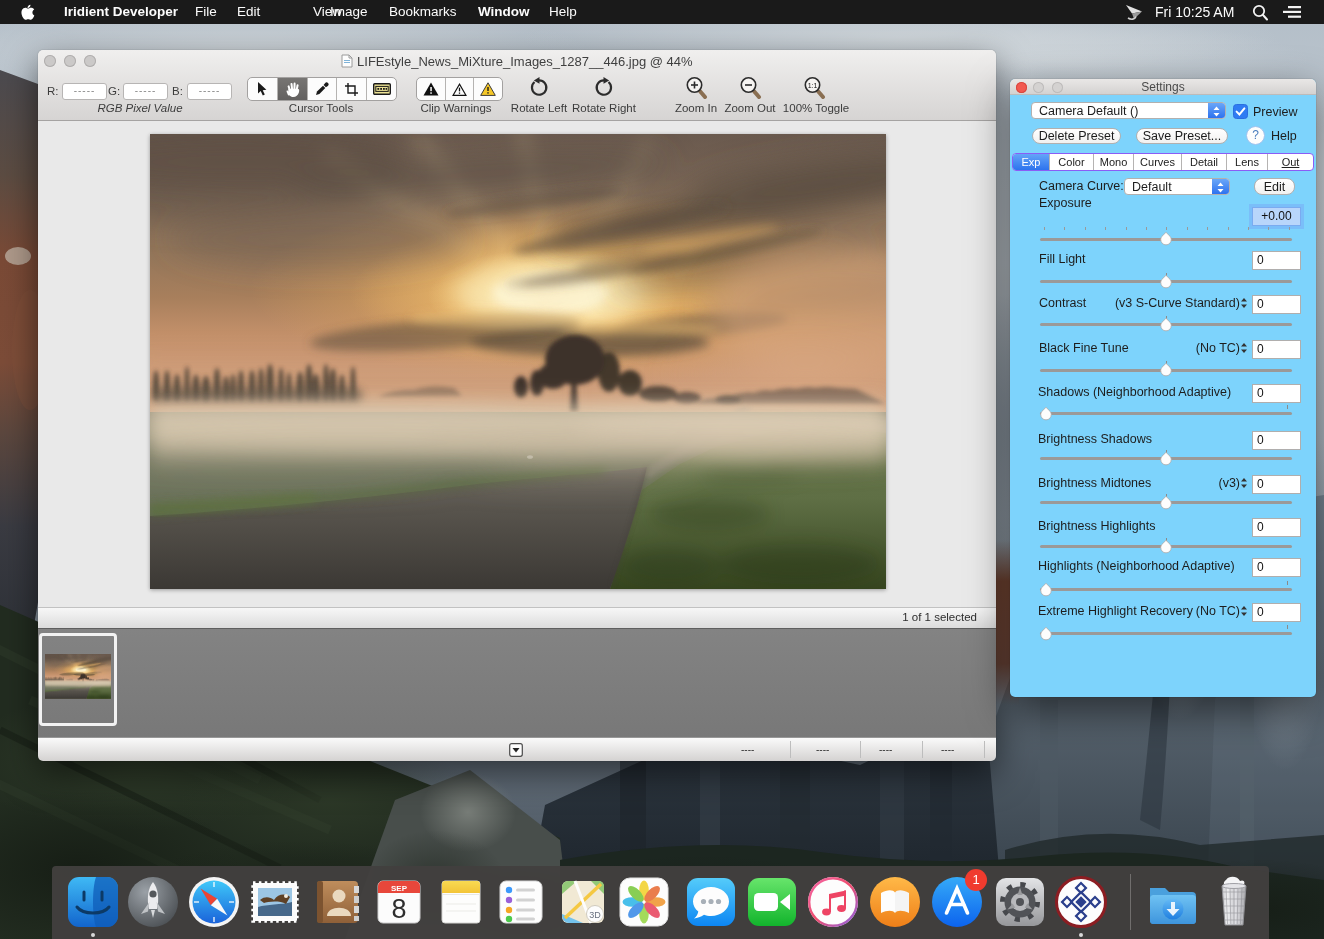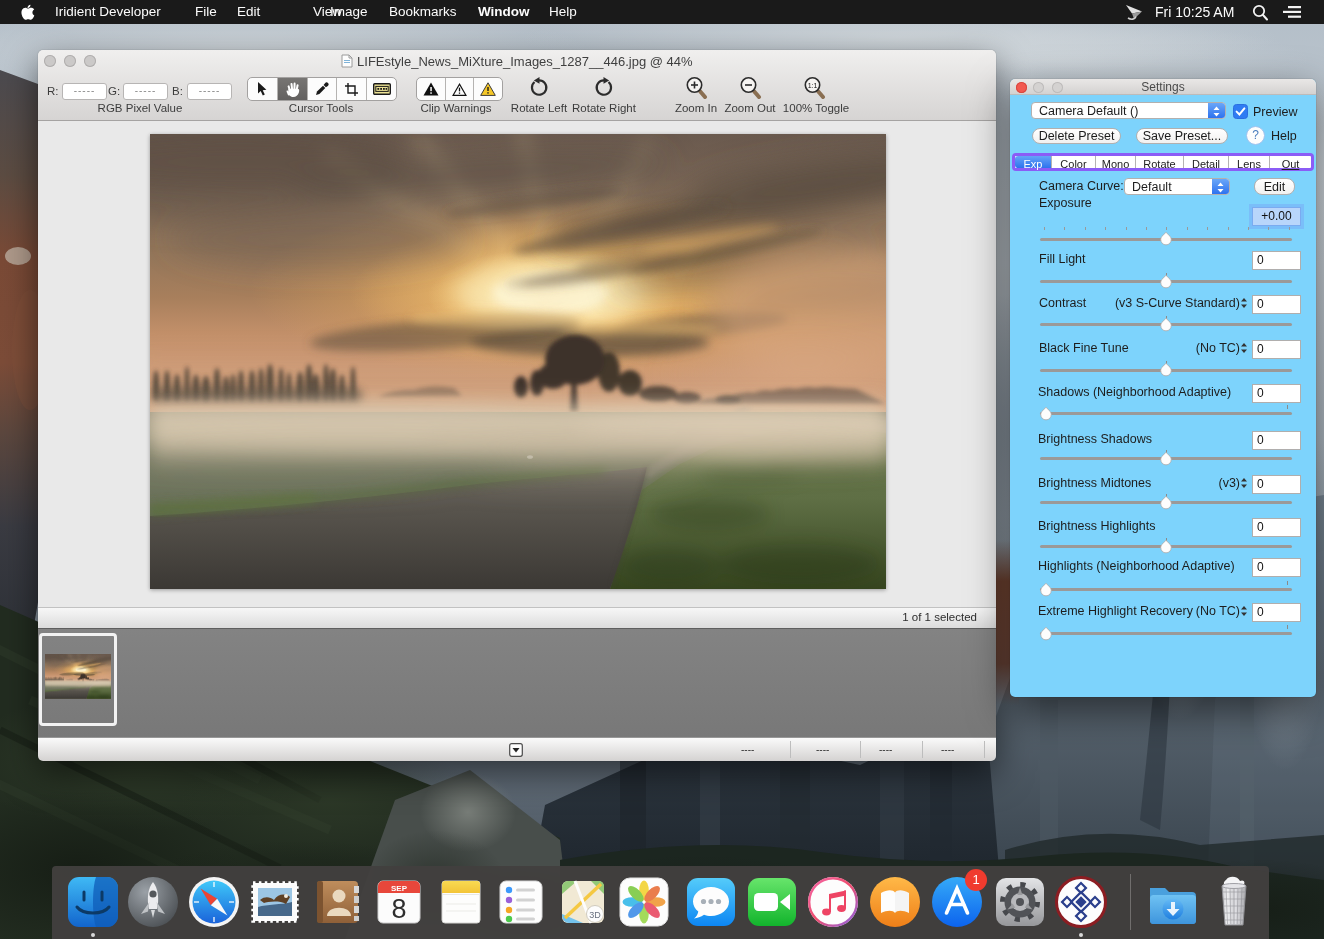--- a/index.html
+++ b/index.html
@@ -43,21 +43,21 @@
      background:linear-gradient(#e9e7e6,#d4d2d1);border-bottom:1px solid #bdbbba;box-sizing:border-box;}
   #phead .t{position:absolute;width:306px;text-align:center;font-size:12px;color:#4a4a4a;top:1px;}
   .ptl{position:absolute;top:3px;width:11px;height:11px;border-radius:50%;}
   .popup{position:absolute;background:#fff;border:1px solid #b2b0af;border-radius:4px;box-sizing:border-box;}
   .popup .cap{position:absolute;right:0;top:0;bottom:0;width:17px;border-radius:0 3px 3px 0;
       background:linear-gradient(#6aa7f8,#2e72ef);}
   .popup .txt{position:absolute;left:7px;top:1px;font-size:12.5px;color:#1c1c1c;}
   .pbtn{position:absolute;background:linear-gradient(#fff,#f2f1f0);border:1px solid #b2b0af;border-radius:8px;
       box-sizing:border-box;text-align:center;font-size:12.5px;color:#1c1c1c;}
   #tabs{position:absolute;left:2px;top:74px;width:302px;height:18px;display:flex;
-      border:3px solid #8b5cf6;border-radius:4px;box-sizing:border-box;background:#fff;}
+      border:1px solid #8b5cf6;border-radius:4px;box-sizing:border-box;background:#fff;}
   #tabs>div{flex:1;font-size:11px;color:#222;text-align:center;line-height:16px;border-right:1px solid #b5b3b2;}
   #tabs>div:last-child{border-right:none;text-decoration:underline;}
   #tabs .sel{background:linear-gradient(#64a4f8,#2d73ee);color:#fff;border-radius:3px 0 0 3px;}
   .prow-label{position:absolute;font-size:12.5px;color:#1d1d1d;}
   .prow-extra{position:absolute;font-size:12.5px;color:#1d1d1d;}
   .pfield{position:absolute;left:242px;width:43px;height:17px;background:#fff;border:1px solid #b0aead;
       font-size:12px;color:#111;padding-left:4px;line-height:17px;box-sizing:content-box;}
   .track{position:absolute;left:30px;width:252px;height:3px;background:#9b9998;border-radius:1.5px;}
   .thumbk{position:absolute;width:12px;height:15px;}
   
@@ -183,21 +183,21 @@
  <path d="M560,860 Q700,835 820,852 Q940,868 1040,856 Q1150,845 1240,868 L1324,880 1324,939 560,939 Z" fill="#1c2620"></path>
  <ellipse cx="700" cy="900" rx="150" ry="45" fill="url(#wdkgreen)" opacity=".7"></ellipse>
  <ellipse cx="1260" cy="910" rx="130" ry="50" fill="url(#wdkgreen)" opacity=".8"></ellipse>
 </svg>
 
 <div id="menubar">
   <svg class="abs" style="left:21px;top:4px" width="14" height="16" viewBox="0 0 14 16">
     <path fill="#fff" d="M11.4,8.6c0-2.1,1.7-3.1,1.8-3.2c-1-1.4-2.5-1.6-3-1.6c-1.3-.1-2.5.75-3.1.75S5.4,3.8,4.4,3.8C3,3.85,1.8,4.6,1.1,5.8c-1.4,2.4-.36,6,1,8c.65,1,1.4,2.1,2.5,2c1-.04,1.4-.64,2.6-.64s1.55.64,2.6.62c1.1-.02,1.8-1,2.4-2c.76-1.1,1.07-2.2,1.09-2.26C13.27,11.5,11.42,10.8,11.4,8.6z"></path>
     <path fill="#fff" d="M9.4,2.1C10,1.4,10.4,.5,10.3-.4C9.5-.35,8.6.1,8,.8C7.5,1.4,7,2.3,7.15,3.2C8,3.25,8.85,2.75,9.4,2.1z" transform="translate(0,1) scale(0.92)"></path>
   </svg>
-  <span class="mi" style="left:55px;font-weight:normal;">Iridient Developer</span>
+  <span class="mi" style="left:64px;font-weight:bold;">Iridient Developer</span>
   <span class="mi" style="left:195px;">File</span>
   <span class="mi" style="left:237px;">Edit</span>
   <span class="mi" style="left:281px;margin-left:32px;">View</span>
   <span class="mi" style="left:330px;">Image</span>
   <span class="mi" style="left:389px;">Bookmarks</span>
   <span class="mi" style="left:478px;font-weight:bold;">Window</span>
   <span class="mi" style="left:549px;">Help</span>
   <svg class="abs" style="left:1124px;top:3px" width="20" height="18" viewBox="0 0 20 18">
     <path fill="#e2e2e2" d="M2,2 L18,8.5 8,10.5 Z"></path>
     <path fill="#9a9a9a" d="M8,10.5 L18,8.5 10,16 Z"></path>
@@ -229,21 +229,21 @@
     </svg>
     LIFEstyle_News_MiXture_Images_1287__446.jpg @ 44%
   </div>
 
   <span class="flabel" style="left:9px;">R:</span>
         <div class="tfield" style="left:24px;">-----</div>
   <span class="flabel" style="left:70px;">G:</span>
         <div class="tfield" style="left:85px;">-----</div>
   <span class="flabel" style="left:134px;">B:</span>
         <div class="tfield" style="left:149px;">-----</div>
-  <div class="tlabel" style="left:42px;width:120px;">RGB Pixel Value</div>
+  <div class="tlabel" style="left:42px;width:120px;font-style:italic;">RGB Pixel Value</div>
 
   <div class="seg" style="left:209px;width:148px;">
     <div style="width:29px;">
             <svg width="11" height="14" viewBox="0 0 11 14">
               <path fill="#1a1a1a" d="M1,0 L1,11.5 3.7,9 5.8,13.5 7.8,12.6 5.7,8.2 9.4,7.8 Z"></path>
             </svg>
           </div>
     <div style="width:29px;background:linear-gradient(#777573,#636160);">
             <svg width="15" height="15" viewBox="0 0 15 15">
               <g fill="#fff" stroke="#fff">
@@ -579,21 +579,21 @@
  </svg>
  <span class="abs" style="left:243px;top:26px;font-size:12.5px;color:#1d1d1d;">Preview</span>
  <div class="pbtn" style="left:22px;top:49px;width:89px;height:16px;line-height:15px;">Delete Preset</div>
  <div class="pbtn" style="left:126px;top:49px;width:92px;height:16px;line-height:15px;">Save Preset...</div>
  <div class="abs" style="left:236px;top:47px;width:19px;height:19px;border-radius:50%;background:#fdfdfd;border:1px solid #9fc2ee;box-sizing:border-box;text-align:center;font-size:12px;color:#4a7dbd;line-height:17px;">?</div>
  <span class="abs" style="left:261px;top:50px;font-size:12.5px;color:#1d1d1d;">Help</span>
  <div id="tabs">
    <div class="sel" style="flex:0 0 36px;">Exp</div>
    <div style="flex:0 0 43px;">Color</div>
    <div style="flex:0 0 39px;">Mono</div>
-   <div style="flex:0 0 47px;">Rotate</div>
+   <div style="flex:0 0 47px;">Curves</div>
    <div style="flex:0 0 44px;">Detail</div>
    <div style="flex:0 0 40px;">Lens</div>
    <div style="flex:1;">Out</div>
  </div>
  <span class="abs" style="left:29px;top:100px;font-size:12.5px;color:#1d1d1d;">Camera Curve:</span>
  <div class="popup" style="left:114px;top:99px;width:106px;height:17px;">
    <span class="txt">Default</span>
    <div class="cap"><svg width="17" height="17" viewBox="0 0 17 17">
             <path d="M8.5,3.5 L11.5,7 H5.5 Z M8.5,13.5 L5.5,10 H11.5 Z" fill="#fff"></path>
           </svg></div>

